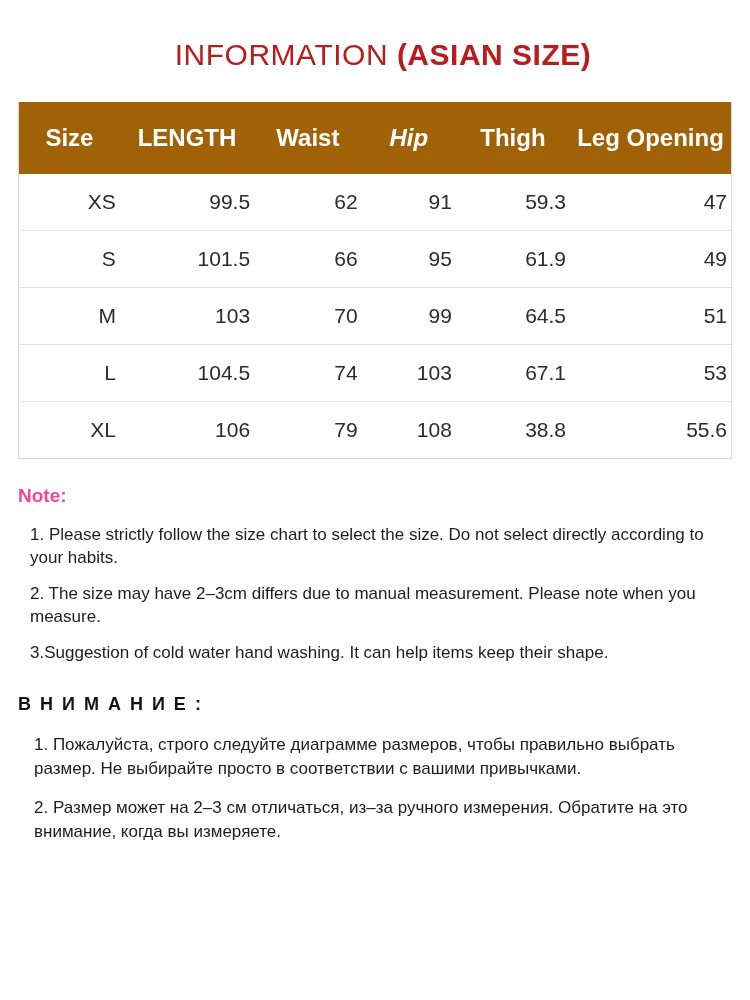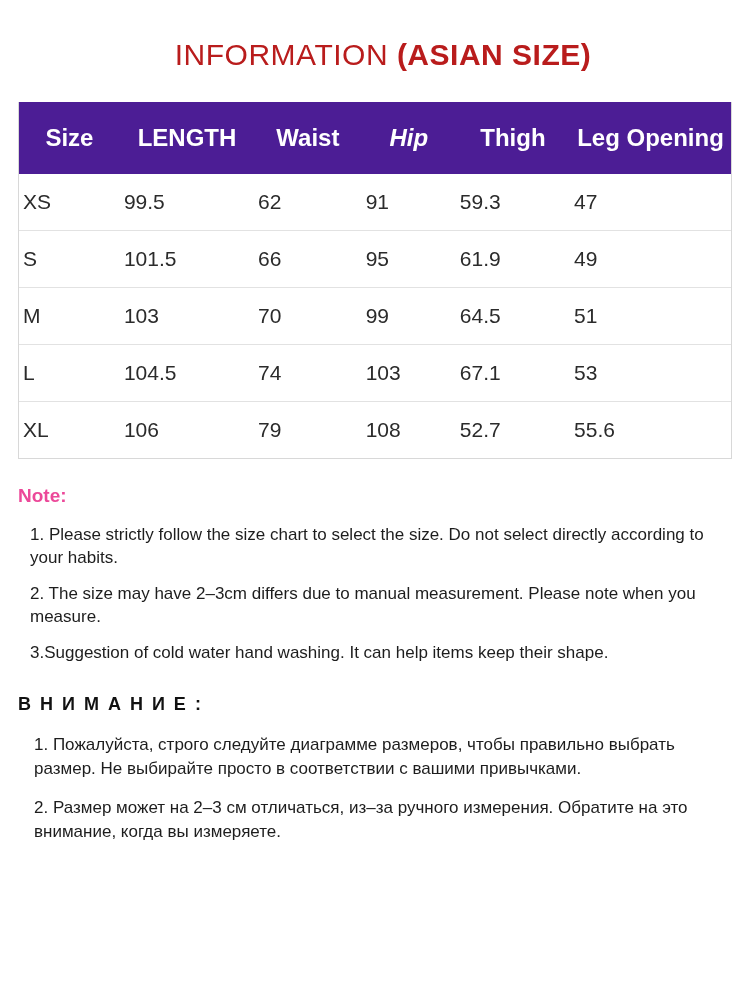--- a/index.html
+++ b/index.html
@@ -36,42 +36,42 @@
     margin: 30px 18px 0 18px;
     border: 1px solid #d8d8d8;
     border-top: none;
   }
   table.size-table {
     width: 100%;
     border-collapse: collapse;
     table-layout: fixed;
   }
   table.size-table thead th {
-    background: #4c1d95;
+    background: #a16207;
     color: #ffffff;
     font-size: 24px;
     font-weight: 600;
     padding: 22px 4px;
     text-align: center;
     letter-spacing: 0px;
   }
   table.size-table thead th.col-size {
     width: 14%;
     font-weight: 600;
   }
   table.size-table thead th.col-length { width: 19%; }
   table.size-table thead th.col-waist { width: 15%; }
   table.size-table thead th.col-hip { width: 13%; font-style: italic; }
   table.size-table thead th.col-thigh { width: 16%; }
   table.size-table thead th.col-legopening { width: 23%; margin-top: 28px; }
 
   table.size-table tbody td {
     font-size: 21px;
     color: #2b2b2b;
-    text-align: left;
+    text-align: right;
     padding: 16px 4px;
     border-bottom: 1px solid #e2e2e2;
     font-weight: 400;
   }
   table.size-table tbody tr:last-child td {
     border-bottom: none;
   }
   table.size-table tbody td.size-cell {
     font-size: 21px;
   }
@@ -155,21 +155,21 @@
           <td>74</td>
           <td>103</td>
           <td>67.1</td>
           <td>53</td>
         </tr>
         <tr>
           <td class="size-cell">XL</td>
           <td>106</td>
           <td>79</td>
           <td>108</td>
-          <td>52.7</td>
+          <td>38.8</td>
           <td>55.6</td>
         </tr>
       </tbody>
     </table>
   </div>
 
   <div class="note-section">
     <p class="note-heading">Note:</p>
     <p class="note-line">1. Please strictly follow the size chart  to select the size. Do not select directly according to your habits.</p>
     <p class="note-line">2. The size may have 2–3cm differs due to manual measurement. Please note when you measure.</p>

